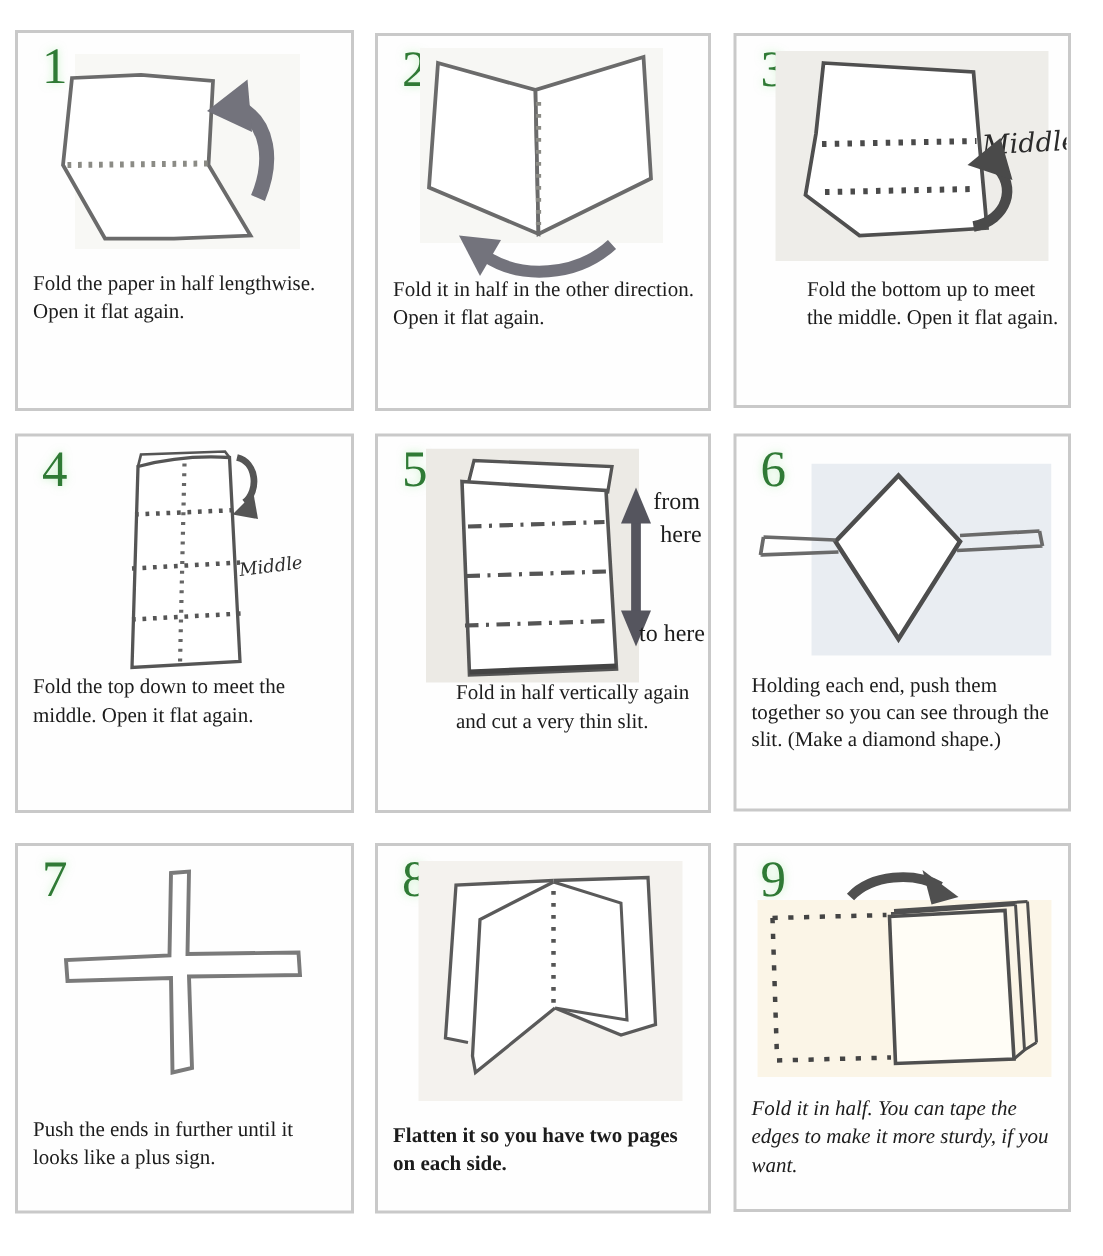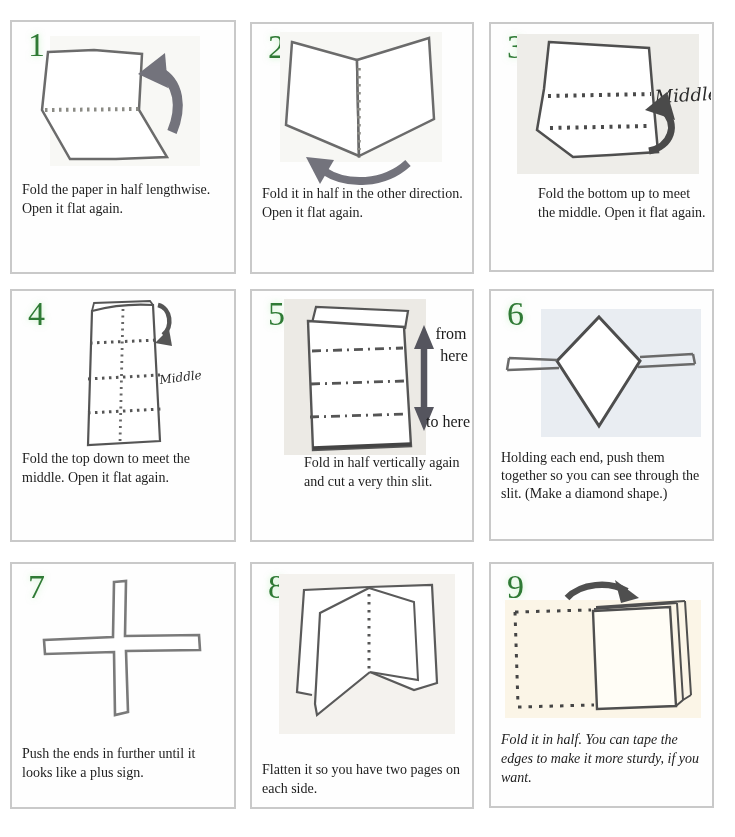--- a/index.html
+++ b/index.html
@@ -121,21 +121,21 @@
   <section class="panel" style="left:250px;top:562px;width:224px;height:247px;">
     <div class="num">8</div>
     <svg class="fig" style="left:12px;top:10px;" width="202" height="168" viewBox="0 0 202 168">
       <rect x="15" y="0" width="176" height="160" fill="#f4f2ee"></rect>
       <polyline points="105,13 40,16 33,118 48,121" fill="#fff" stroke="#5a5a5a" stroke-width="2.2"></polyline>
       <polyline points="105,13 168,11 173,109 150,116 106,98" fill="#fff" stroke="#5a5a5a" stroke-width="2.2"></polyline>
       <polyline points="105,14 150,28 154,106 106,98" fill="#fff" stroke="#5a5a5a" stroke-width="2"></polyline>
       <polyline points="105,14 56,39 51,130 53,141 106,98" fill="#fff" stroke="#5a5a5a" stroke-width="2.2"></polyline>
       <path d="M105,20 L105,95" stroke="#555" stroke-width="3" stroke-dasharray="2.5 5.5" fill="none"></path>
     </svg>
-    <p class="txt" style="top:196px;">Flatten it so you have two pages on each side.</p>
+    <p class="txt" style="top:184px;font-weight:bold;">Flatten it so you have two pages on each side.</p>
   </section>
 
   <section class="panel" style="left:489px;top:562px;width:225px;height:246px;">
     <div class="num">9</div>
     <svg class="fig" style="left:6px;top:10px;" width="212" height="152" viewBox="0 0 212 152">
       <rect x="8" y="26" width="196" height="118" fill="#fbf5e7"></rect>
       <path d="M70,24 C84,9 112,7 130,17" stroke="#4f4f4f" stroke-width="6.5" fill="none"></path>
       <polygon points="142,24 118,6 124,29" fill="#4f4f4f"></polygon>
       <path d="M18,38 L94,36 M18,38 L21,131 M21,133 L97,131" stroke="#444" stroke-width="3" stroke-dasharray="3.5 7" fill="none"></path>
       <path d="M97,35 L180,29 M99,33 L188,27" stroke="#4f4f4f" stroke-width="2" fill="none"></path>

